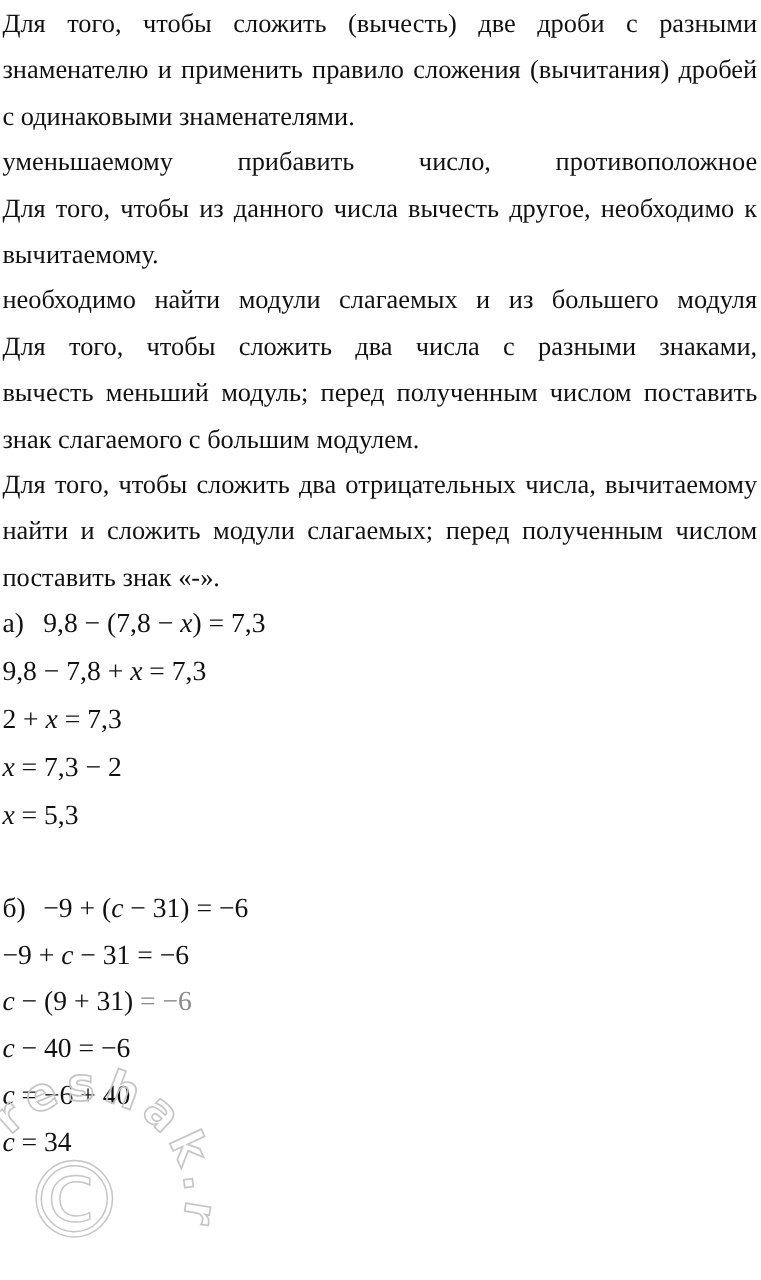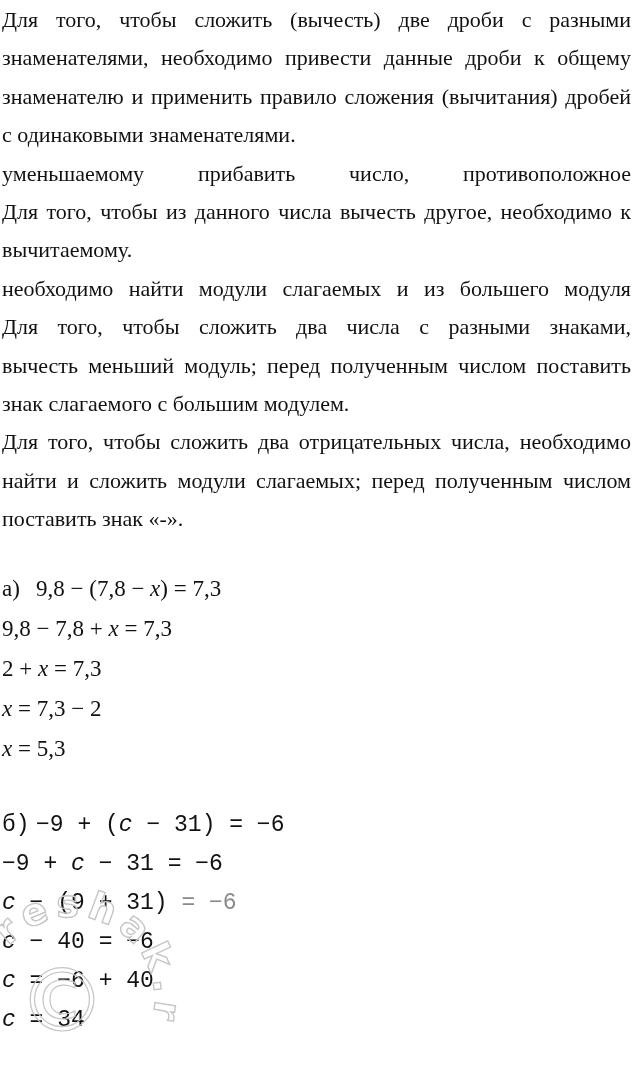--- a/index.html
+++ b/index.html
@@ -22,24 +22,24 @@
   .pline {
     font-size: 22px;
     line-height: 38.4px;
     text-align: justify;
     text-align-last: justify;
   }
   .pline.last { text-align-last: left; font-family: Liberation Serif, serif; }
 
   
   .solution { }
-  .sol-a { margin-top: 30px; }
+  .sol-a { }
   .sol-b { margin-top: 37px; }
   .eqline { font-size: 23px; line-height: 40px; white-space: nowrap; }
-  .sol-b .eqline { line-height: 39px; font-family: Liberation Mono, monospace; }
+  .sol-b .eqline { line-height: 39px; }
   .eq-label { display: inline-block; min-width: 34px; }
   .eq-text i { font-style: italic; }
   .muted { color: var(--muted-equation); }
 
   
   .watermark {
     position: absolute; left: 0; top: 0;
     pointer-events: none;
   }
   .wm-stroke {
@@ -60,40 +60,39 @@
   }
 </style>
 </head>
 <body>
 
 <main class="doc">
 
   <section>
     <div class="para">
       <div class="pline">Для того, чтобы сложить (вычесть) две дроби с разными</div>
-      <div class="pline">знаменателями, необходимо привести данные дроби к общему</div>
       <div class="pline">знаменателю и применить правило сложения (вычитания) дробей</div>
       <div class="pline last">с одинаковыми знаменателями.</div>
     </div>
 
     <div class="para">
       <div class="pline">уменьшаемому прибавить число, противоположное</div>
       <div class="pline">Для того, чтобы из данного числа вычесть другое, необходимо к</div>
       <div class="pline last">вычитаемому.</div>
     </div>
 
     <div class="para">
       <div class="pline">необходимо найти модули слагаемых и из большего модуля</div>
       <div class="pline">Для того, чтобы сложить два числа с разными знаками,</div>
       <div class="pline">вычесть меньший модуль; перед полученным числом поставить</div>
       <div class="pline last">знак слагаемого с большим модулем.</div>
     </div>
 
     <div class="para">
-      <div class="pline">Для того, чтобы сложить два отрицательных числа, необходимо</div>
+      <div class="pline">Для того, чтобы сложить два отрицательных числа, вычитаемому</div>
       <div class="pline">найти и сложить модули слагаемых; перед полученным числом</div>
       <div class="pline last">поставить знак «-».</div>
     </div>
   </section>
 
   <section class="solution sol-a">
     <div class="eqline"><span class="eq-label">а)</span><span class="eq-text">9,8 − (7,8 − <i>x</i>) = 7,3</span></div>
     <div class="eqline"><span class="eq-text">9,8 − 7,8 + <i>x</i> = 7,3</span></div>
     <div class="eqline"><span class="eq-text">2 + <i>x</i> = 7,3</span></div>
     <div class="eqline"><span class="eq-text"><i>x</i> = 7,3 − 2</span></div>

